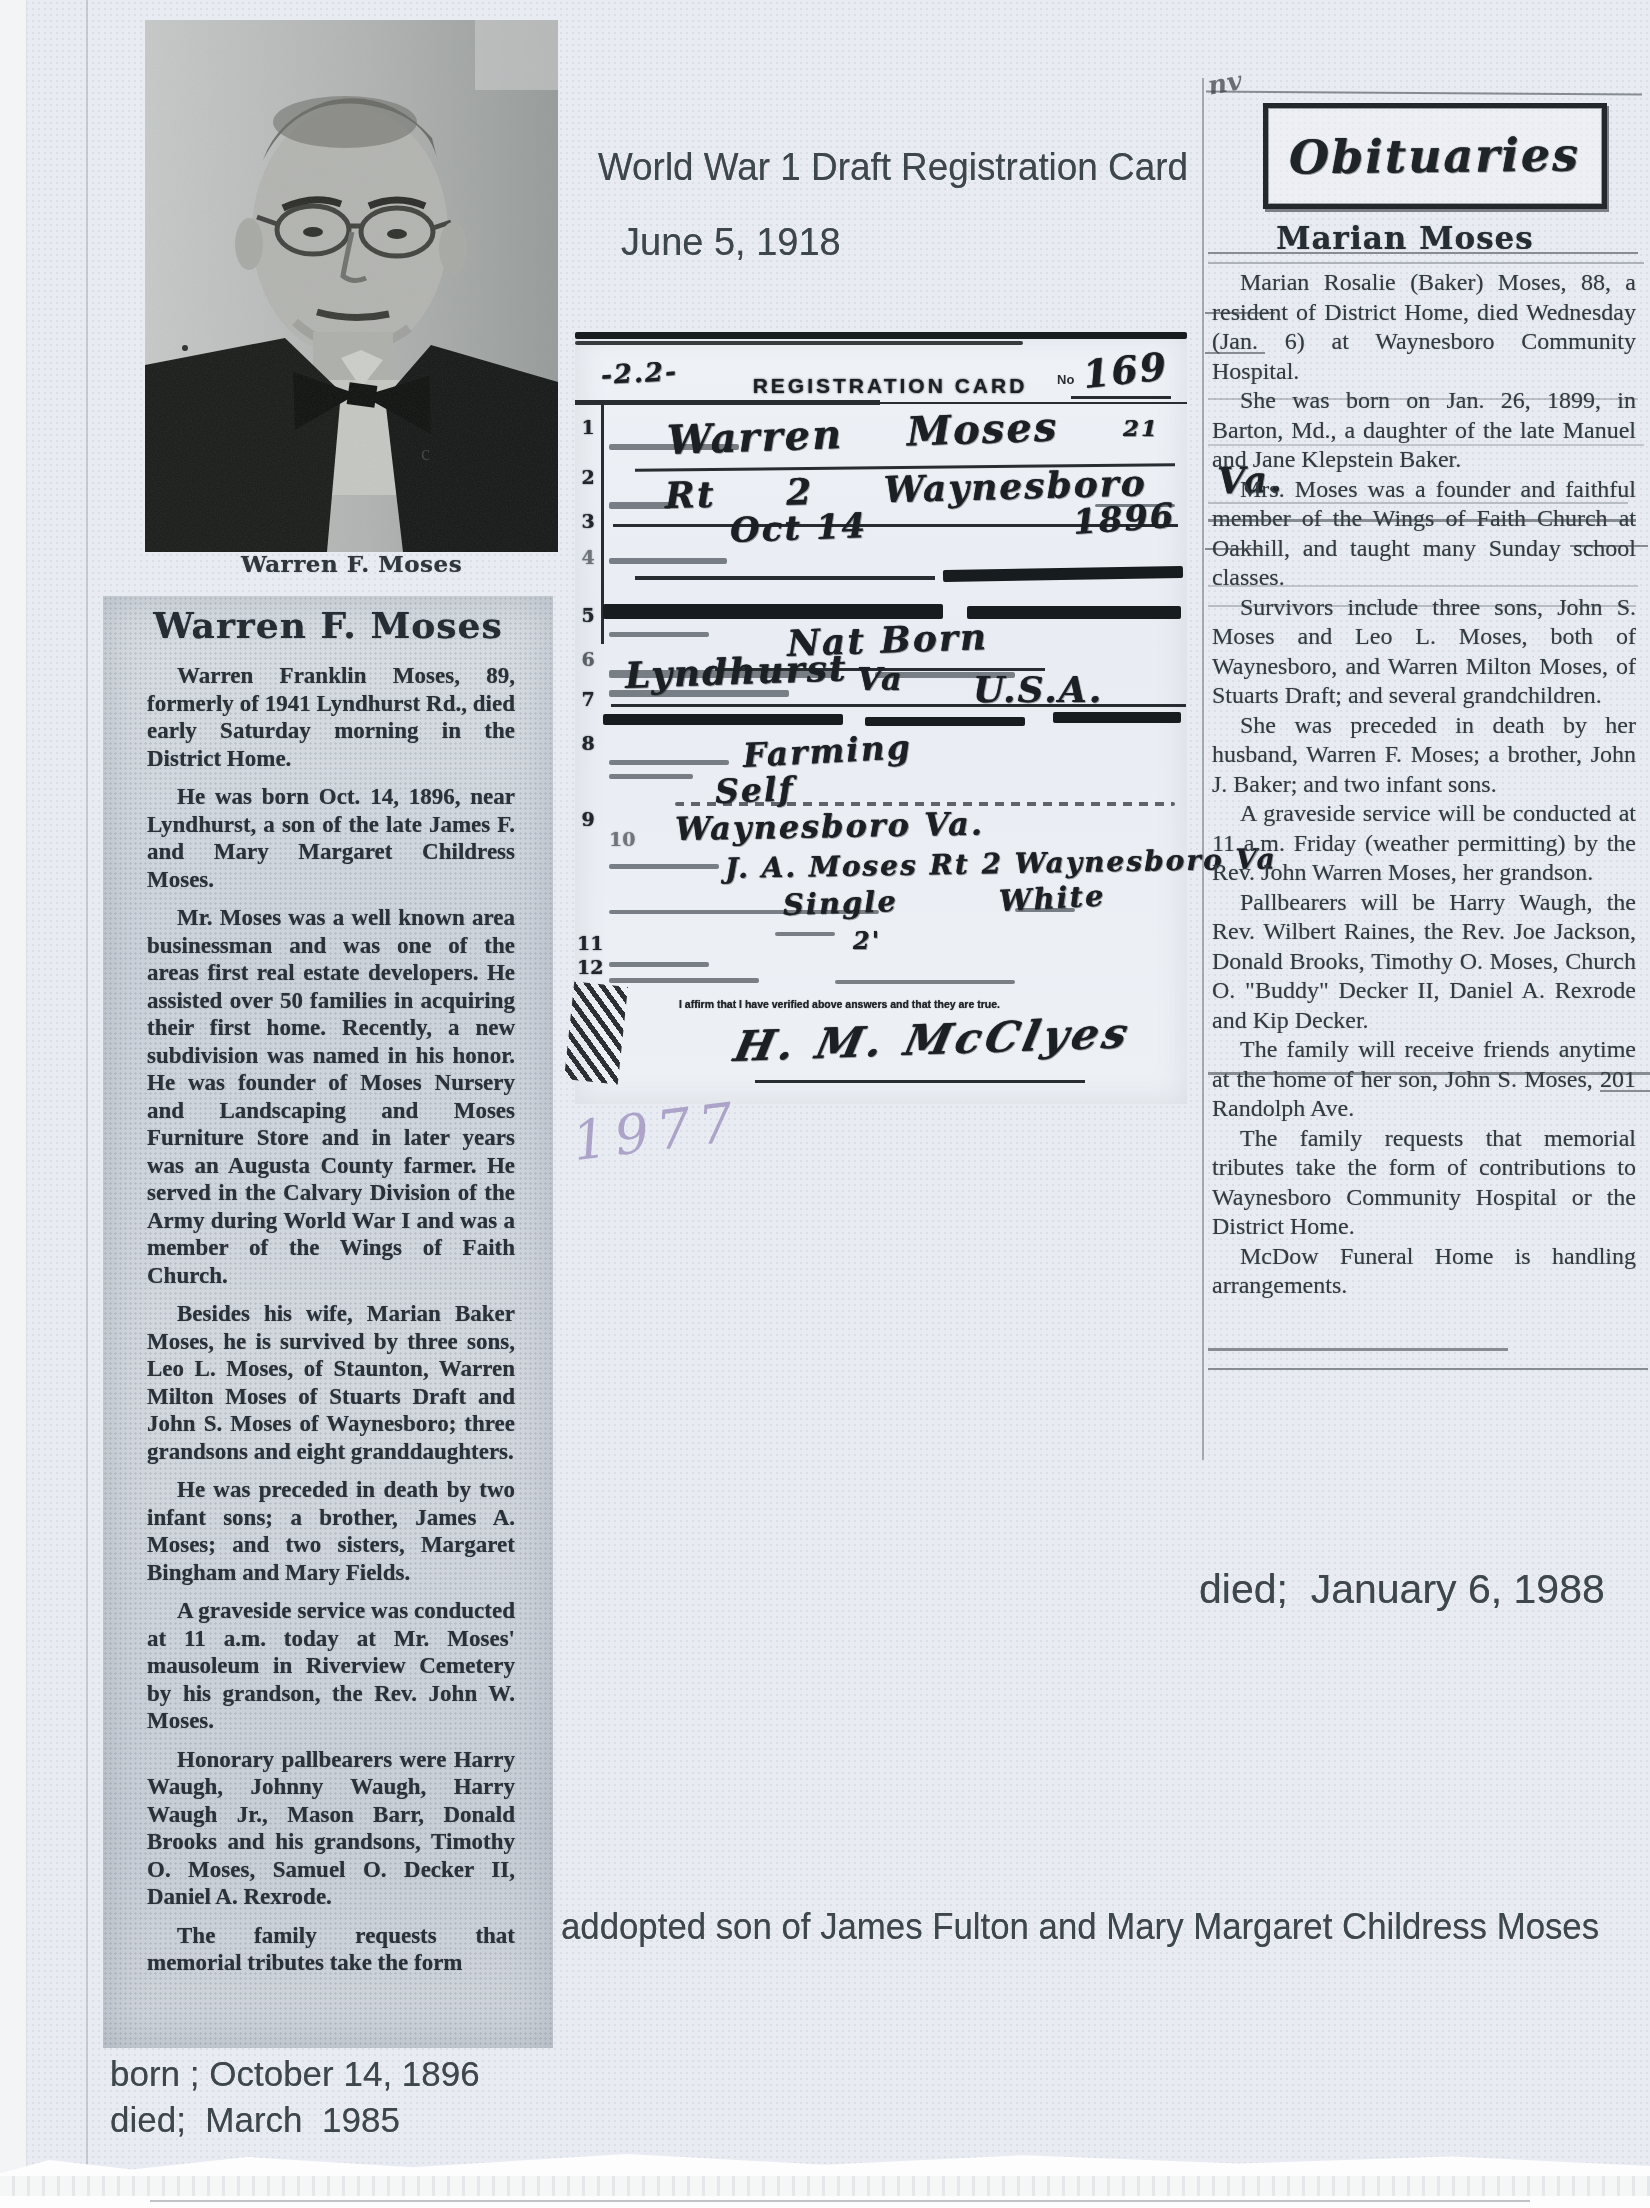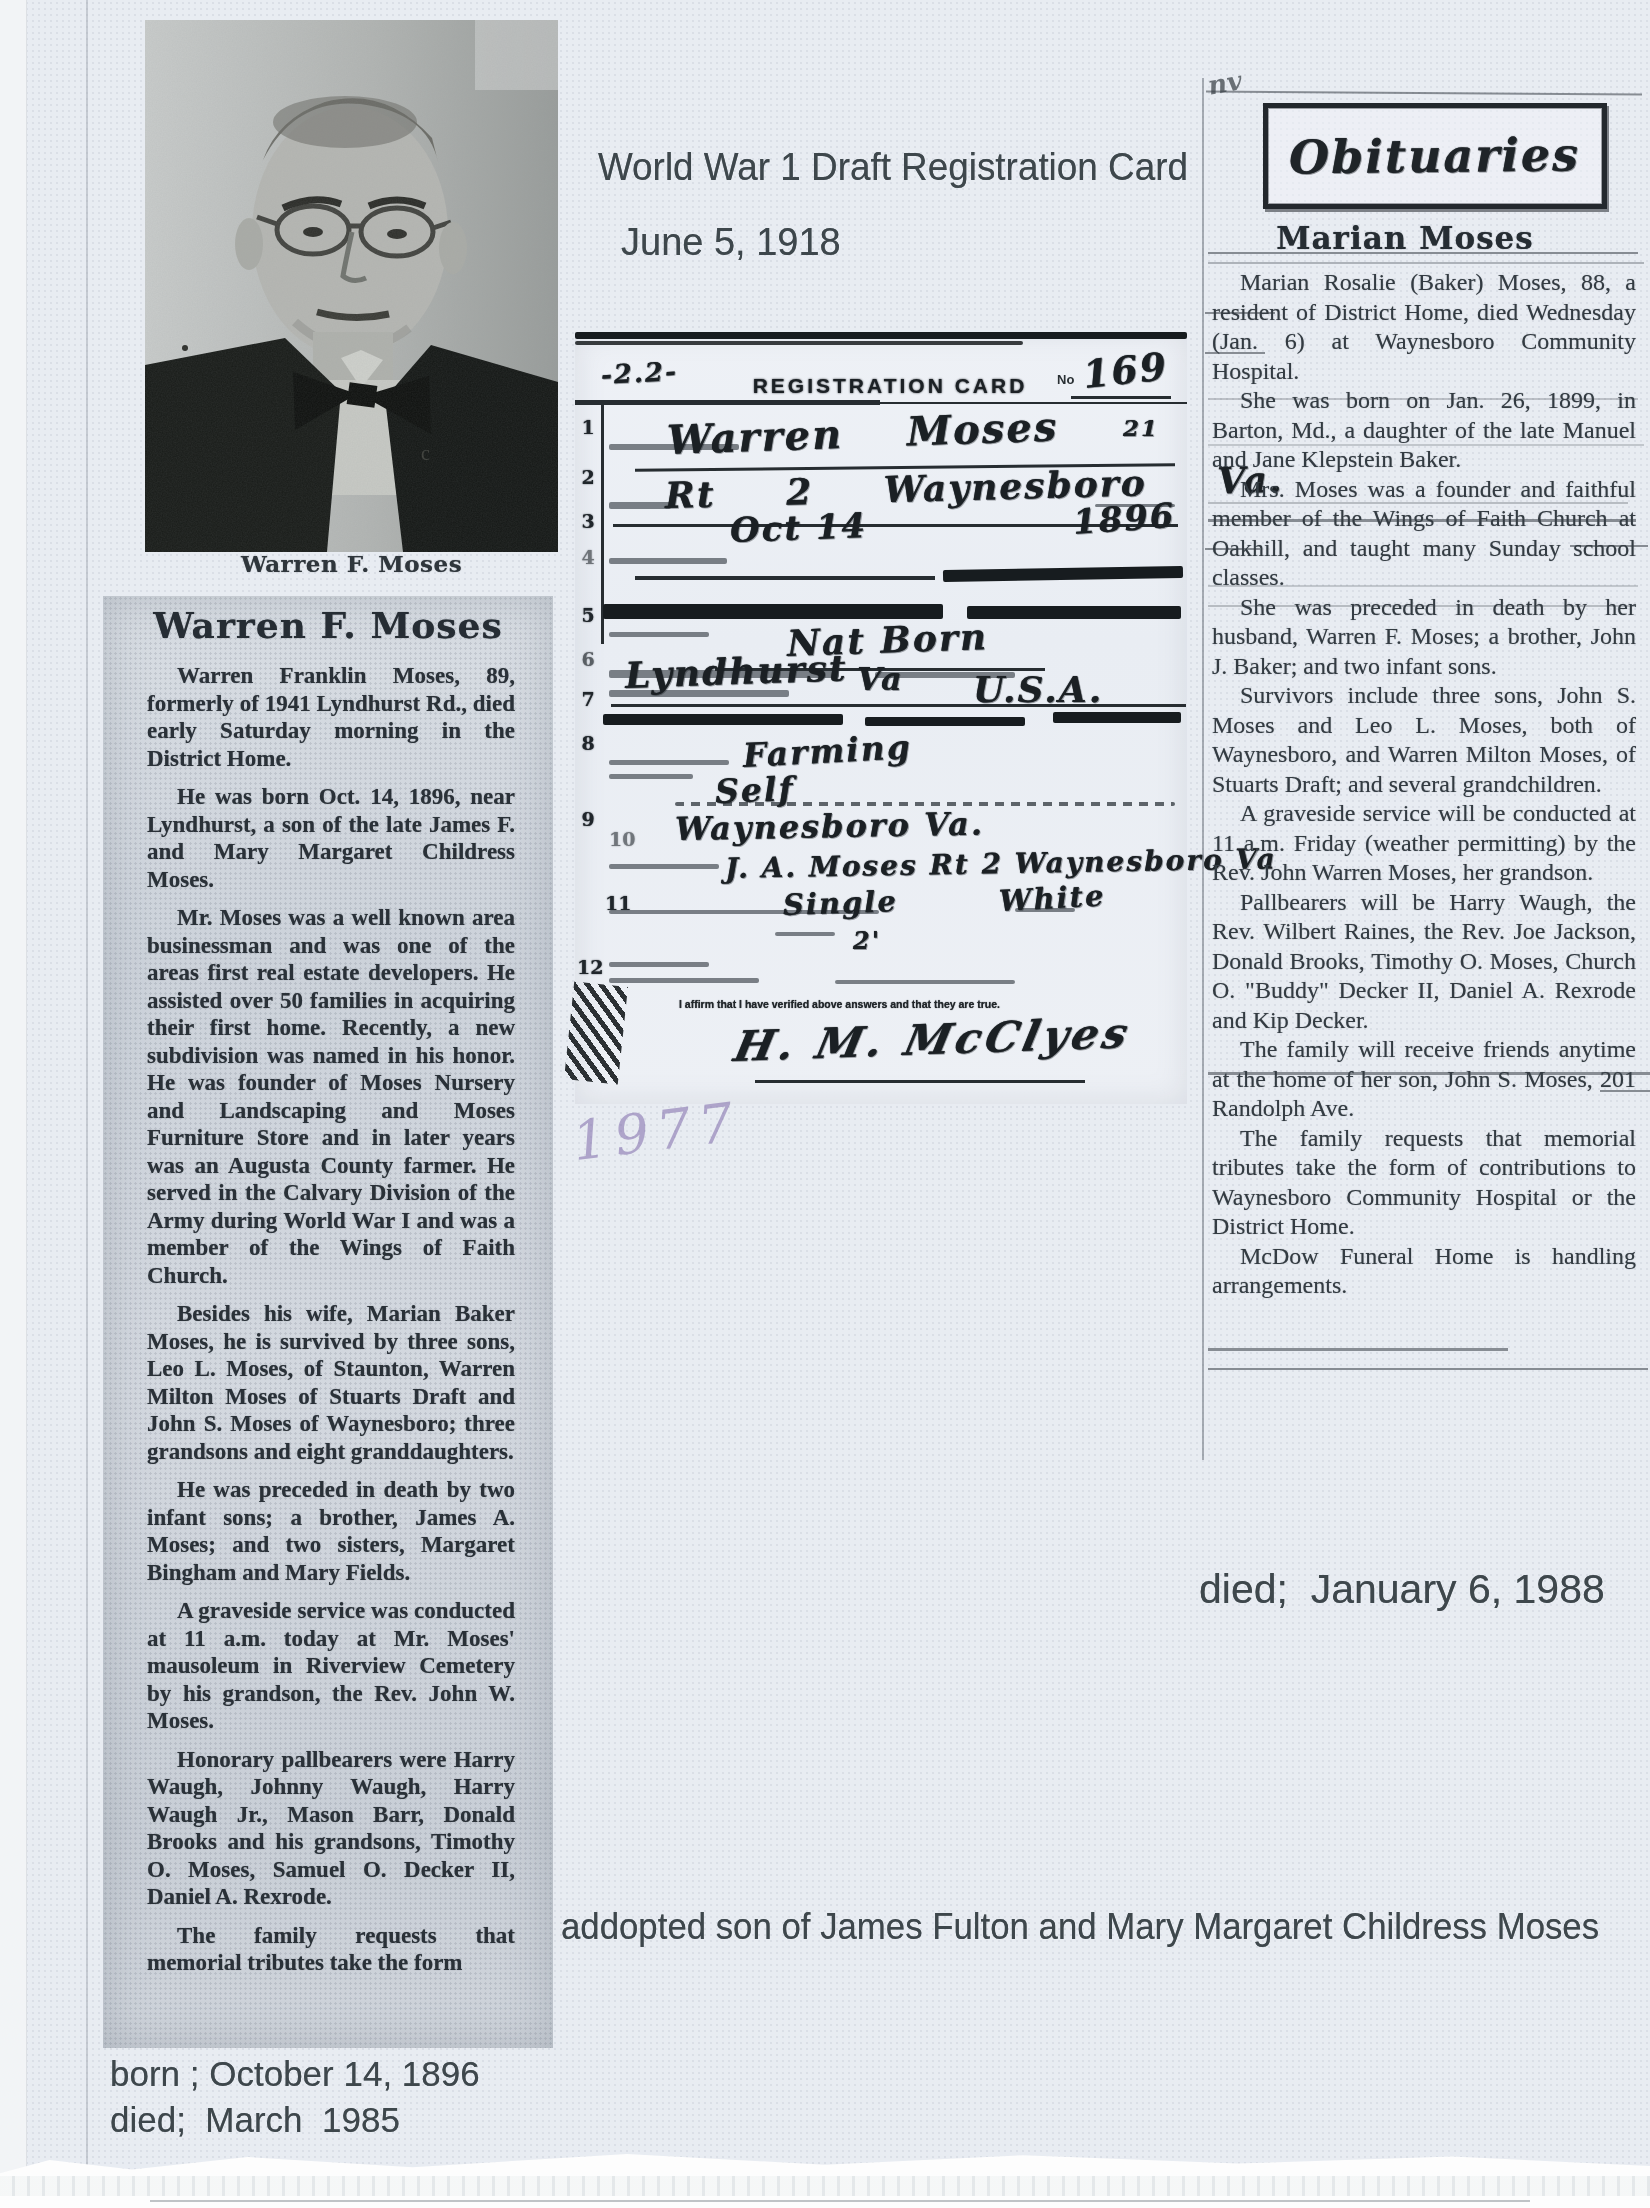--- a/index.html
+++ b/index.html
@@ -180,21 +180,21 @@
     <span class="cardnum" style="top:84px;">1</span>
     <span class="cardnum" style="top:134px;">2</span>
     <span class="cardnum" style="top:178px;">3</span>
     <span class="cardnum" style="top:214px;opacity:.6;">4</span>
     <span class="cardnum" style="top:272px;">5</span>
     <span class="cardnum" style="top:316px;opacity:.7;">6</span>
     <span class="cardnum" style="top:356px;">7</span>
     <span class="cardnum" style="top:400px;">8</span>
     <span class="cardnum" style="top:476px;">9</span>
     <span class="cardnum" style="top:496px;opacity:.6;margin-left:32px;">10</span>
-    <span class="cardnum" style="top:560px;margin-left:28px;">11</span>
+    <span class="cardnum" style="top:600px;">11</span>
     <span class="cardnum" style="top:624px;">12</span>
 
     <div class="smudge" style="left:34px;top:112px;width:130px;height:6px;"></div>
     <div class="smudge" style="left:34px;top:170px;width:62px;height:7px;"></div>
     <div class="smudge" style="left:520px;top:172px;width:80px;height:3px;"></div>
     <div class="smudge" style="left:34px;top:226px;width:118px;height:6px;"></div>
     <div class="smudge" style="left:34px;top:300px;width:100px;height:5px;"></div>
     <div class="smudge" style="left:34px;top:338px;width:230px;height:8px;"></div>
     <div class="smudge" style="left:300px;top:340px;width:140px;height:6px;"></div>
     <div class="smudge" style="left:34px;top:358px;width:180px;height:7px;"></div>
@@ -260,22 +260,22 @@
   </div>
 
   <div class="abs marian-head">Marian Moses</div>
   <div class="streak" style="left:1208px;top:252px;width:430px;height:2px;"></div>
   <div class="streak" style="left:1208px;top:262px;width:436px;height:1.5px;opacity:.6;"></div>
 
   <div class="abs marian-body">
       <p>Marian Rosalie (Baker) Moses, 88, a resident of District Home, died Wednesday (Jan. 6) at Waynesboro Community Hospital.</p>
       <p>She was born on Jan. 26, 1899, in Barton, Md., a daughter of the late Manuel and Jane Klepstein Baker.</p>
       <p>Mrs. Moses was a founder and faithful member of the Wings of Faith Church at Oakhill, and taught many Sunday school classes.</p>
+      <p>Survivors include three sons, John S. Moses and Leo L. Moses, both of Waynesboro, and Warren Milton Moses, of Stuarts Draft; and several grandchildren.</p>
       <p>She was preceded in death by her husband, Warren F. Moses; a brother, John J. Baker; and two infant sons.</p>
-      <p>Survivors include three sons, John S. Moses and Leo L. Moses, both of Waynesboro, and Warren Milton Moses, of Stuarts Draft; and several grandchildren.</p>
       <p>A graveside service will be conducted at 11 a.m. Friday (weather permitting) by the Rev. John Warren Moses, her grandson.</p>
       <p>Pallbearers will be Harry Waugh, the Rev. Wilbert Raines, the Rev. Joe Jackson, Donald Brooks, Timothy O. Moses, Church O. "Buddy" Decker II, Daniel A. Rexrode and Kip Decker.</p>
       <p>The family will receive friends anytime at the home of her son, John S. Moses, 201 Randolph Ave.</p>
       <p>The family requests that memorial tributes take the form of contributions to Waynesboro Community Hospital or the District Home.</p>
       <p>McDow Funeral Home is handling arrangements.</p>
     </div>
 
   <div class="streak" style="left:1205px;top:312px;width:70px;height:2px;"></div>
   <div class="streak" style="left:1205px;top:352px;width:60px;height:2px;"></div>
   <div class="streak" style="left:1208px;top:398px;width:430px;height:1.5px;opacity:.45;"></div>

